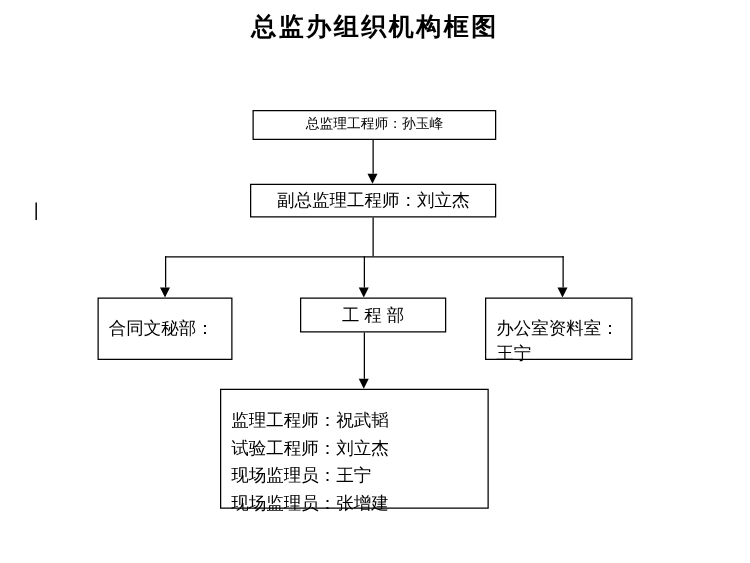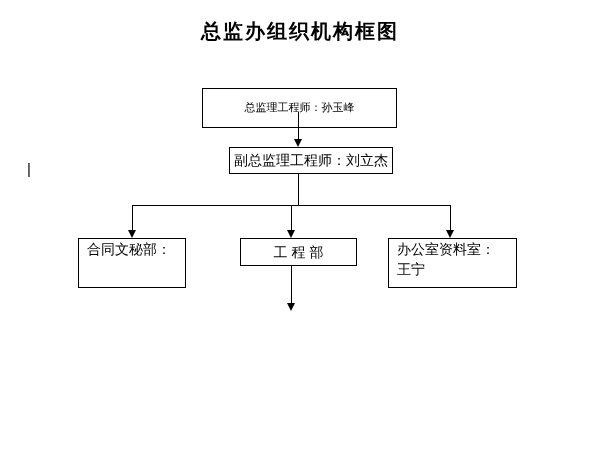--- a/index.html
+++ b/index.html
@@ -6,21 +6,21 @@
   #canvas{
     position:relative;
     width:600px;height:450px;
     background:#ffffff;
     font-family:"Liberation Sans", sans-serif;
     color:#000;
     overflow:hidden;
   }
   .title{
     position:absolute;
-    top:18px;left:0;width:600px;
+    top:8px;left:0;width:600px;
     text-align:center;
     font-size:20px;
     font-weight:bold;
     letter-spacing:2px;
   }
   .box{
     position:absolute;
     box-sizing:border-box;
     border:1px solid #000;
     background:#fff;
@@ -32,45 +32,45 @@
   .box .bline{display:block;}
   .vline{position:absolute;width:1px;background:#000;}
   .hline{position:absolute;height:1px;background:#000;}
   .arrow-down{
     position:absolute;
     width:0;height:0;
     border-left:4px solid transparent;
     border-right:4px solid transparent;
     border-top:8px solid #000;
   }
-  .pad{padding:0 8px;}
+  .pad{padding:13px 8px;}
   .cursor{
     position:absolute;
     left:27px;top:160px;
     font-size:15px;
   }
   .l2-center{text-align:left;}
 </style>
 </head>
 <body>
 
 <div id="canvas">
 
   <div class="title">总监办组织机构框图</div>
 
   <span class="cursor">|</span>
 
-  <div class="box center small" style="left:202px;top:88px;width:195px;height:40px;">
+  <div class="box center small" style="left:202px;top:88px;width:195px;height:24px;">
     <span>总监理工程师：孙玉峰</span>
   </div>
 
   <div class="vline" style="left:298px;top:112px;height:27px;"></div>
   <div class="arrow-down" style="left:294px;top:139px;"></div>
 
-  <div class="box center" style="left:200px;top:147px;width:164px;height:27px;margin-left:29px;">
+  <div class="box center" style="left:200px;top:147px;width:197px;height:27px;">
     <span>副总监理工程师：刘立杰</span>
   </div>
 
   <div class="vline" style="left:298px;top:174px;height:31px;"></div>
   <div class="hline" style="left:132px;top:205px;width:319px;"></div>
 
   <div class="vline" style="left:132px;top:205px;height:25px;"></div>
   <div class="arrow-down" style="left:128px;top:230px;"></div>
 
   <div class="vline" style="left:291px;top:205px;height:25px;"></div>
@@ -80,22 +80,28 @@
   <div class="arrow-down" style="left:446px;top:230px;"></div>
 
   <div class="box pad" style="left:78px;top:238px;width:108px;height:50px;">
     <span class="bline">合同文秘部：</span>
   </div>
 
   <div class="box center" style="left:240px;top:238px;width:117px;height:28px;">
     <span>工  程  部</span>
   </div>
 
-  <div class="box pad" style="left:388px;top:238px;width:129px;height:50px;">
+  <div class="box pad" style="left:388px;top:238px;width:118px;height:50px;">
     <span class="bline">办公室资料室：</span>
     <span class="bline l2-center">王宁</span>
   </div>
 
   <div class="vline" style="left:291px;top:266px;height:37px;"></div>
   <div class="arrow-down" style="left:287px;top:303px;"></div>
 
+  <div class="box pad" style="left:176px;top:311px;width:215px;height:96px;line-height:22px;">
+    <span class="bline">监理工程师：祝武韬</span>
+    <span class="bline">试验工程师：刘立杰</span>
+    <span class="bline">现场监理员：王宁</span>
+    <span class="bline">现场监理员：张增建</span>
+  </div>
 
 </div>
 
 </body></html>

